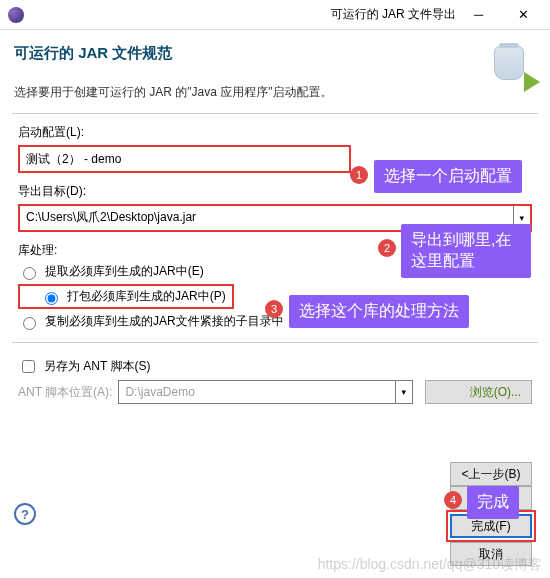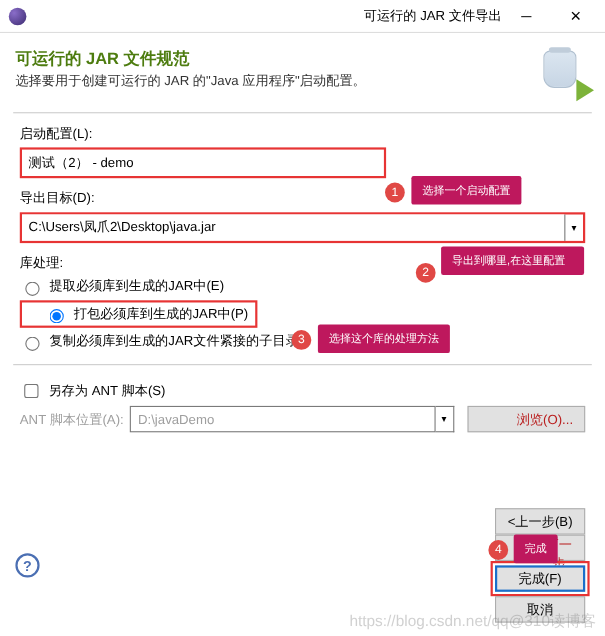--- a/index.html
+++ b/index.html
@@ -3,39 +3,39 @@
 <meta charset="utf-8">
 <style>
 * { box-sizing: border-box; font-family: "Microsoft YaHei", Segoe UI, sans-serif; }
 body { margin: 0; background: #fff; width: 550px; height: 578px; overflow: hidden; }
 .titlebar { height: 30px; display: flex; align-items: center; padding: 0 4px 0 8px; border-bottom: 1px solid #ddd; text-align: right; }
 .titlebar .ico { width: 16px; height: 16px; border-radius: 50%; background: radial-gradient(circle at 30% 30%, #8a6dc9, #3b2a6f); margin-right: 6px; }
 .titlebar .ttl { font-size: 12px; color: #000; flex: 1; }
 .winbtn { width: 45px; height: 28px; display: flex; align-items: center; justify-content: center; font-size: 13px; color: #000; }
 .header { display: flex; align-items: flex-start; padding: 14px 14px 12px 14px; background: #fff; }
 .header-left { flex: 1; }
-.header-title { font-size: 15px; font-weight: bold; color: #4d7c0f; margin-bottom: 2px; }
+.header-title { font-size: 15px; font-weight: bold; color: #0c4a6e; margin-bottom: 21px; }
 .header-sub { font-size: 12px; color: #333; }
 .header-icon { width: 46px; height: 46px; position: relative; }
 .jar { width: 30px; height: 34px; background: linear-gradient(#dbe6f0, #c7d5e4); border-radius: 6px 6px 10px 10px; position: absolute; left: 4px; top: 2px; border: 1px solid #b0c0d0; }
 .jar::before { content: ""; position: absolute; top: -4px; left: 4px; width: 20px; height: 5px; background: #c0cdda; border-radius: 3px; }
 .arrow { position: absolute; right: -4px; bottom: -2px; width: 0; height: 0; border-top: 10px solid transparent; border-bottom: 10px solid transparent; border-left: 16px solid #7db33a; }
 hr.sep { border: none; border-top: 1px solid #ccc; margin: 0 12px; }
 .section { padding: 10px 18px 0 18px; font-size: 12px; color: #000; }
 .lbl { margin-bottom: 4px; }
 .combo { display: flex; align-items: center; }
 .textbox { height: 24px; border: 1px solid #7a7a7a; background: #fff; padding: 0 6px; font-size: 12px; width: 100%; }
 .dropdown { width: 18px; height: 24px; border: 1px solid #7a7a7a; border-left: none; display: flex; align-items: center; justify-content: center; font-size: 9px; }
 .btn { height: 24px; border: 1px solid #adadad; background: #e1e1e1; font-size: 12px; padding: 0 10px; margin-left: 6px; cursor: pointer; }
-.btn.dis { color: #b91c1c; padding-left: 44px; }
+.btn.dis { color: #4d7c0f; padding-left: 44px; }
 .redbox { border: 2px solid #e73434; }
 .row-launch { width: 333px; height: 28px; display: flex; align-items: center; padding: 0 6px; }
 .radio-row, .check-row { display: flex; align-items: center; gap: 6px; margin: 4px 0; font-size: 12px; }
 .radio, .checkbox { width: 13px; height: 13px; }
-.anno { background: #be185d; color: #fff; font-size: 10px; padding: 6px 10px; border-radius: 2px; position: absolute; white-space: nowrap; }
+.anno { background: #8b5cf6; color: #fff; font-size: 16px; padding: 6px 10px; border-radius: 2px; position: absolute; white-space: nowrap; }
 .anno.multi { white-space: normal; width: 130px; }
 .numb { width: 18px; height: 18px; border-radius: 50%; background: #e04845; color: #fff; font-size: 11px; display: flex; align-items: center; justify-content: center; position: absolute; }
 .footer { position: absolute; bottom: 12px; left: 0; right: 0; display: flex; align-items: center; padding: 0 14px; }
 .help { width: 22px; height: 22px; border: 2px solid #4b6fb3; border-radius: 50%; display: flex; align-items: center; justify-content: center; color: #4b6fb3; font-size: 13px; font-weight: bold; }
 .footer-btns { margin-left: auto; display: flex; gap: 0; flex-direction: column; }
 .footer .btn { width: 82px; margin-left: 4px; }
 .finish-outer { border: 2px solid #e73434; padding: 2px; display: inline-block; }
 .finish-btn { border: 2px solid #1a6fca; height: 24px; width: 82px; background: #e1e1e1; font-size: 12px; }
 .wm { position: absolute; bottom: 4px; right: 8px; font-size: 14px; color: rgba(120,120,120,.35); }
 .ant-row { display: flex; align-items: center; gap: 6px; }

